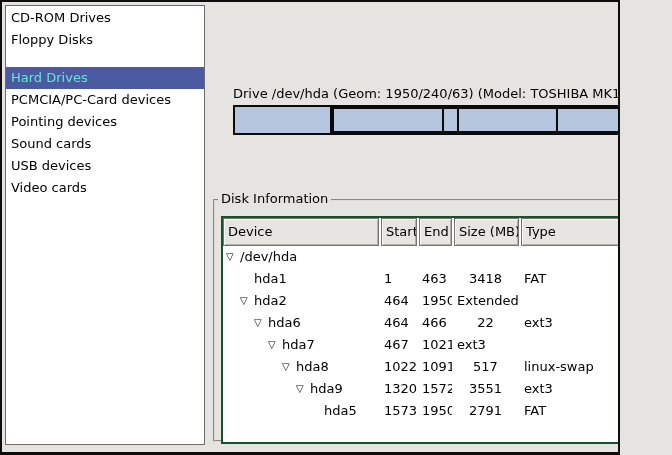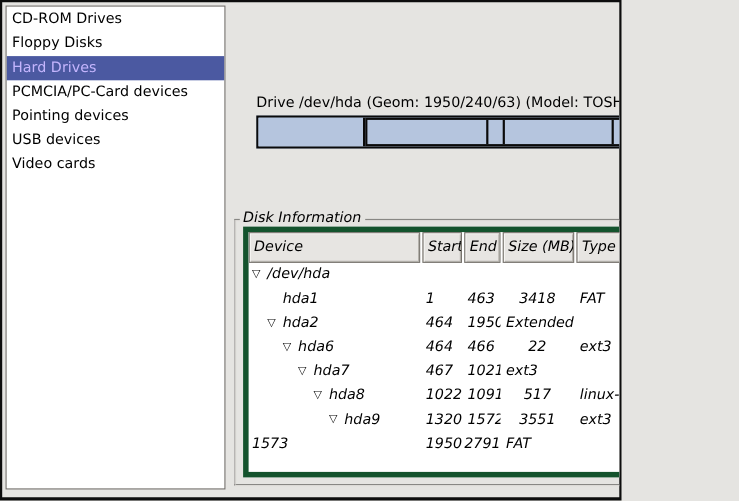--- a/index.html
+++ b/index.html
@@ -5,21 +5,21 @@
   * { margin:0; padding:0; box-sizing:border-box; }
   html,body { width:672px; height:455px; }
   body {
     font-family: "DejaVu Sans", "Liberation Sans", sans-serif;
     font-size: 13px;
     color: #000;
     background: #e5e4e1;
   }
   .window {
     position: relative;
-    width: 565px; height: 455px;
+    width: 620px; height: 455px;
     background: #e5e4e1;
     border: 2px solid #0d0d0d;
     border-bottom-width: 3px;
     overflow: hidden;
   }
   
   .sidebar {
     position: absolute; left: 3px; top: 3px;
     width: 200px; height: 440px;
     background: #ffffff;
@@ -28,21 +28,22 @@
     overflow: hidden;
   }
   .list-item {
     height: 22px; line-height: 22px;
     padding-left: 5px;
     white-space: nowrap;
     cursor: default;
   }
   .list-item.selected {
     background: var(--sel, #4b59a1);
-    color: #c4b5fd;
+    color: #5eead4;
+    margin-top: 16px;
   }
   
   .drive-title {
     position: absolute; left: 231px; top: 84px;
     width: 405px; height: 16px;
     text-align: center;
     white-space: nowrap;
   }
   .drive-bar {
     position: absolute; left: 231px; top: 103px;
@@ -62,35 +63,34 @@
     display: flex;
     background: var(--pfill, #b5c5de);
   }
   .seg-logical { height: 100%; border-right: 2px solid #0a0a0a; }
   .seg-logical:last-child { border-right: none; }
   
   .groupbox {
     position: absolute; left: 211px; top: 197px;
     width: 450px; height: 243px;
     border: 2px groove #dcdad6;
-    font-style: italic;
   }
   .group-label {
     position: absolute; top: -10px; left: 3px;
     background: #e5e4e1;
     padding: 0 3px;
     line-height: 16px;
     white-space: nowrap;
   }
   
   .table {
-    position: absolute; left: 6px; top: 5px;
+    position: absolute; left: 6px; top: 15px;
     width: 438px; height: 228px;
     background: #ffffff;
-    border: 5px solid #14532d;
+    border: 2px solid #14532d;
     overflow: hidden;
   }
   .thead, .trow {
     display: grid;
     grid-template-columns: 156px 36px 33px 65px 1fr;
     column-gap: 2px;
   }
   .thead { height: 28px; }
   .hcell {
     background: #e7e5e2;
@@ -119,20 +119,21 @@
 <body>
 
 <div class="window">
 
   <div class="sidebar">
       <div class="list-item">CD-ROM Drives</div>
       <div class="list-item">Floppy Disks</div>
       <div class="list-item selected">Hard Drives</div>
       <div class="list-item">PCMCIA/PC-Card devices</div>
       <div class="list-item">Pointing devices</div>
+      <div class="list-item">Sound cards</div>
       <div class="list-item">USB devices</div>
       <div class="list-item">Video cards</div>
     </div>
 
   <div class="drive-title">Drive /dev/hda (Geom: 1950/240/63) (Model: TOSHIBA MK1516GAP)</div>
 
   <div class="drive-bar">
     <div class="seg-primary" style="width: 24.3%;"></div>
     <div class="seg-extended">
         <div class="seg-logical" style="width: 36.5%;"></div>
@@ -222,20 +223,25 @@
               <span class="indent" style="width: 70px;"></span>
               <span class="expander">▽</span>
               <span>hda9</span>
             </div>
             <div class="cell num-cell">1320</div>
             <div class="cell num-cell">1572</div>
             <div class="cell size-cell">3551</div>
             <div class="cell type-cell">ext3</div>
           </div>
           <div class="trow">
+            <div class="cell device-cell">
+              <span class="indent" style="width: 84px;"></span>
+              <span class="expander"></span>
+              <span>hda5</span>
+            </div>
             <div class="cell num-cell">1573</div>
             <div class="cell num-cell">1950</div>
             <div class="cell size-cell">2791</div>
             <div class="cell type-cell">FAT</div>
           </div>
         </div>
     </div>
   </div>
 
 </div>

